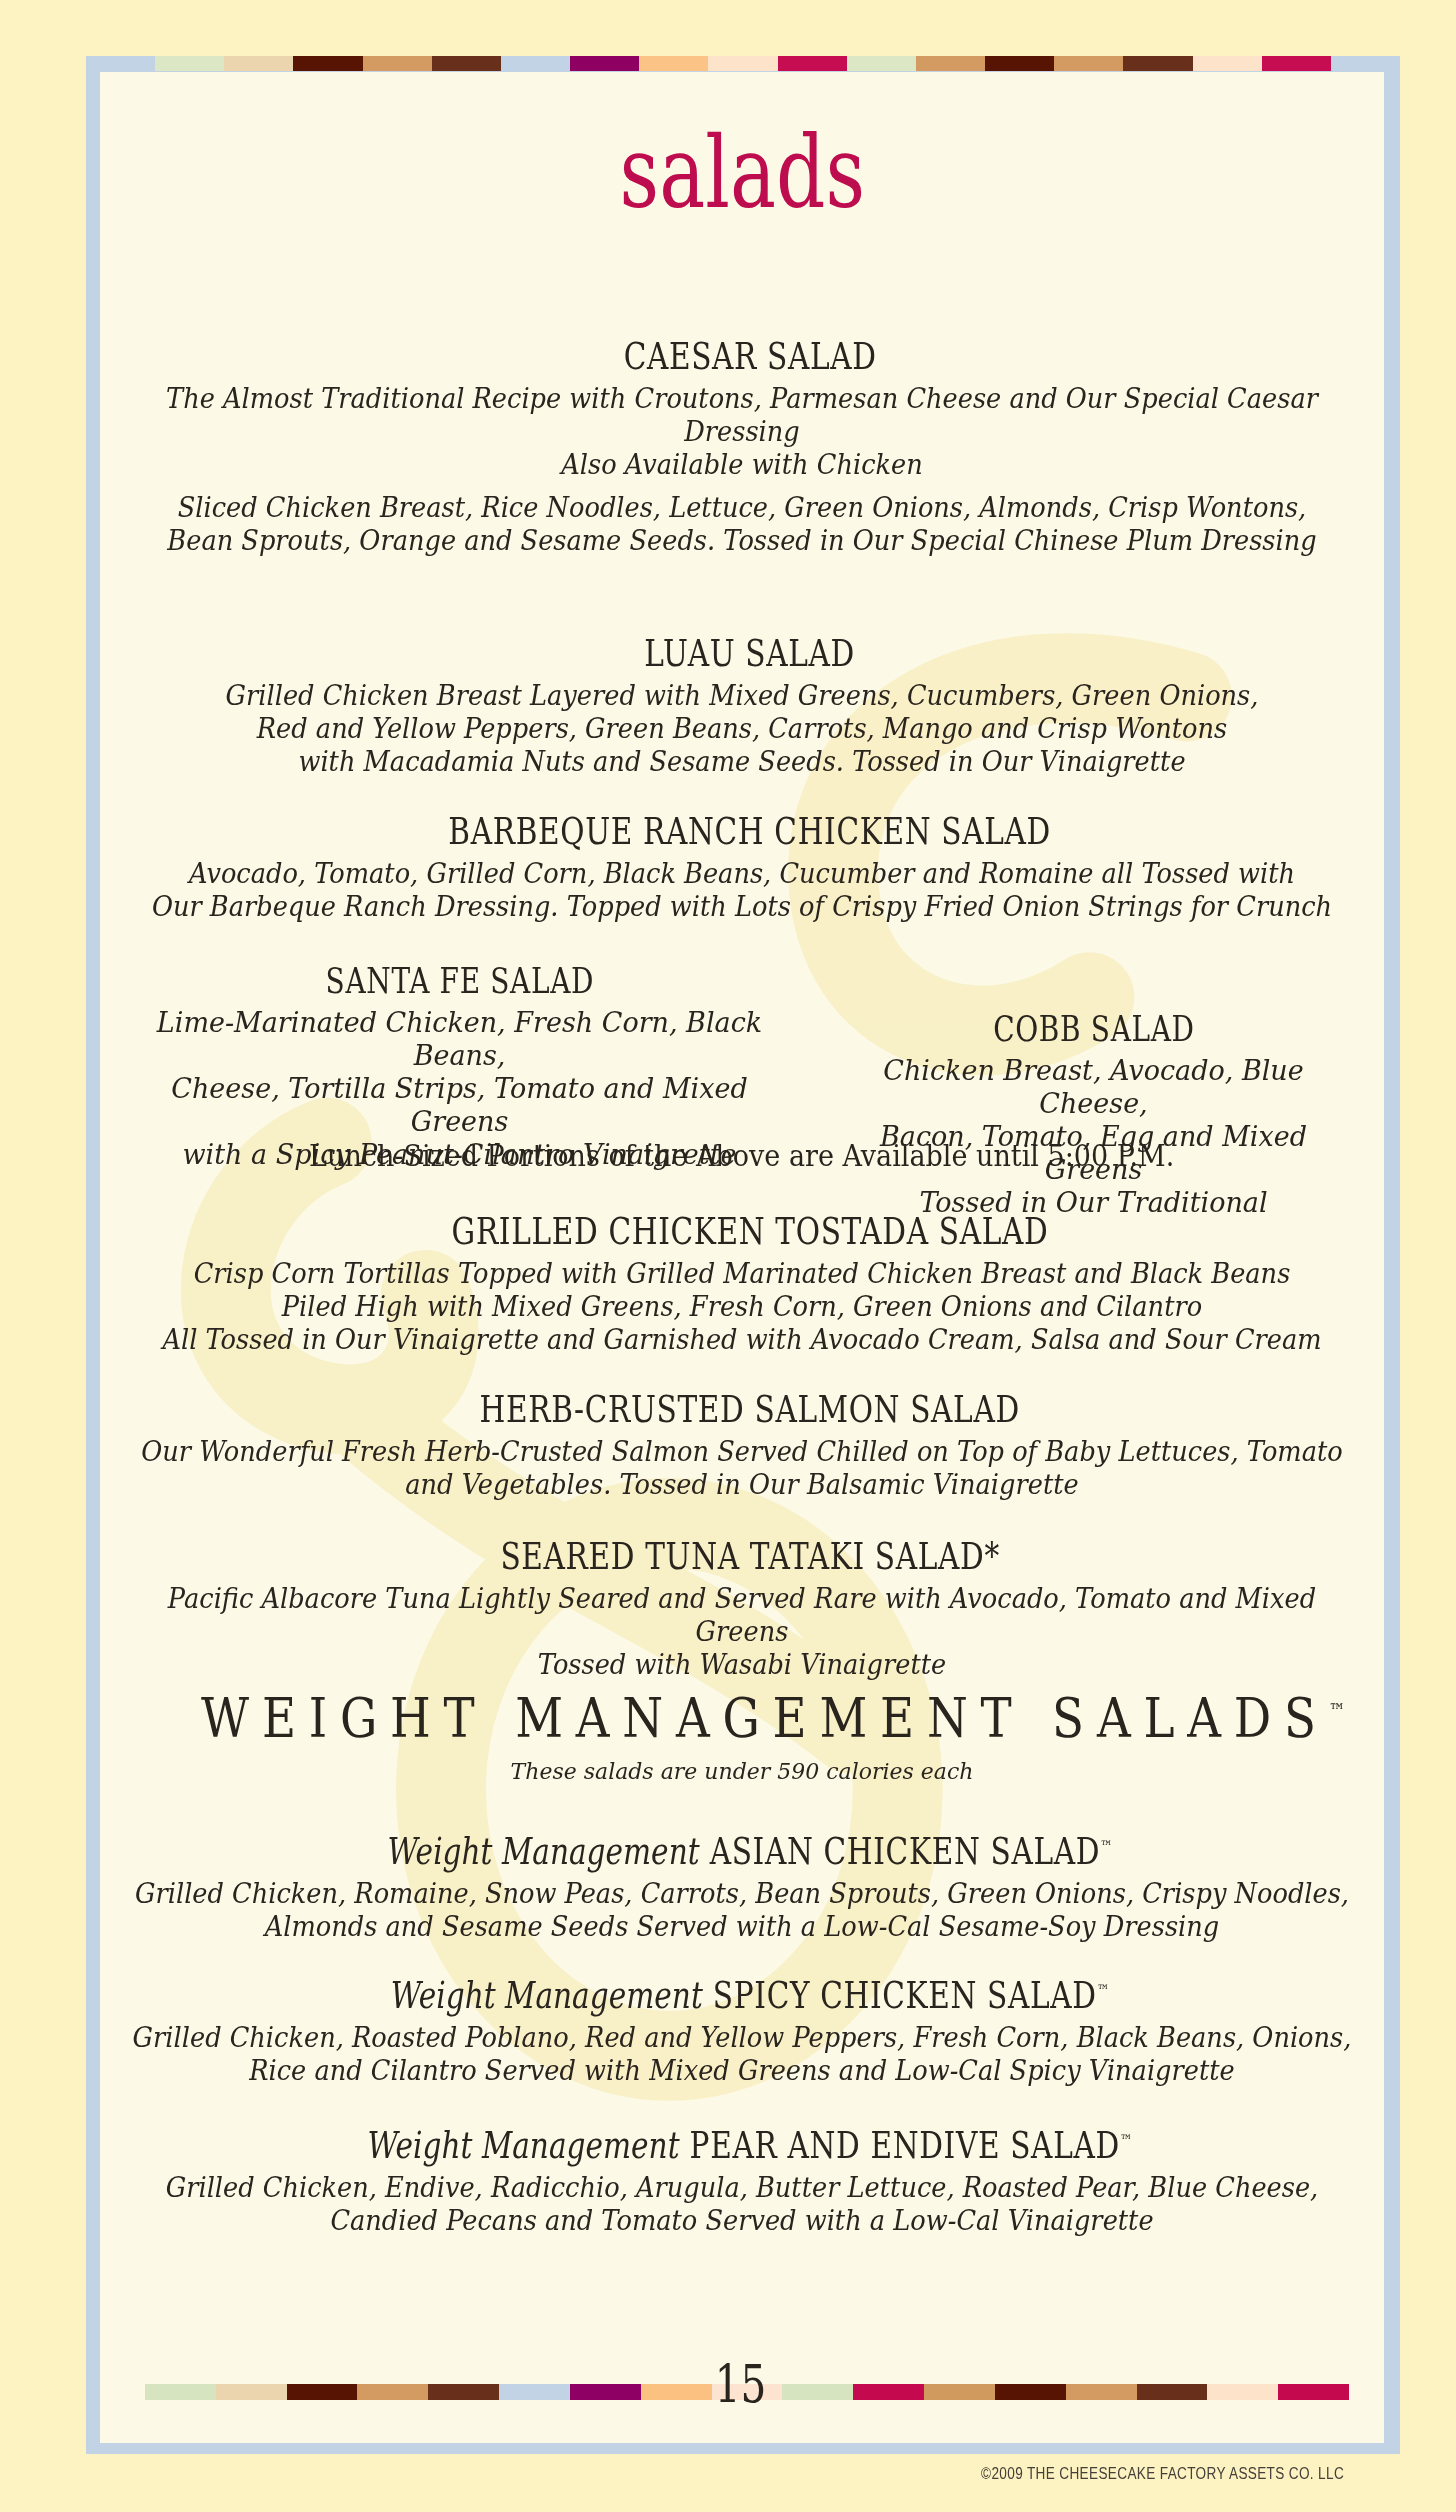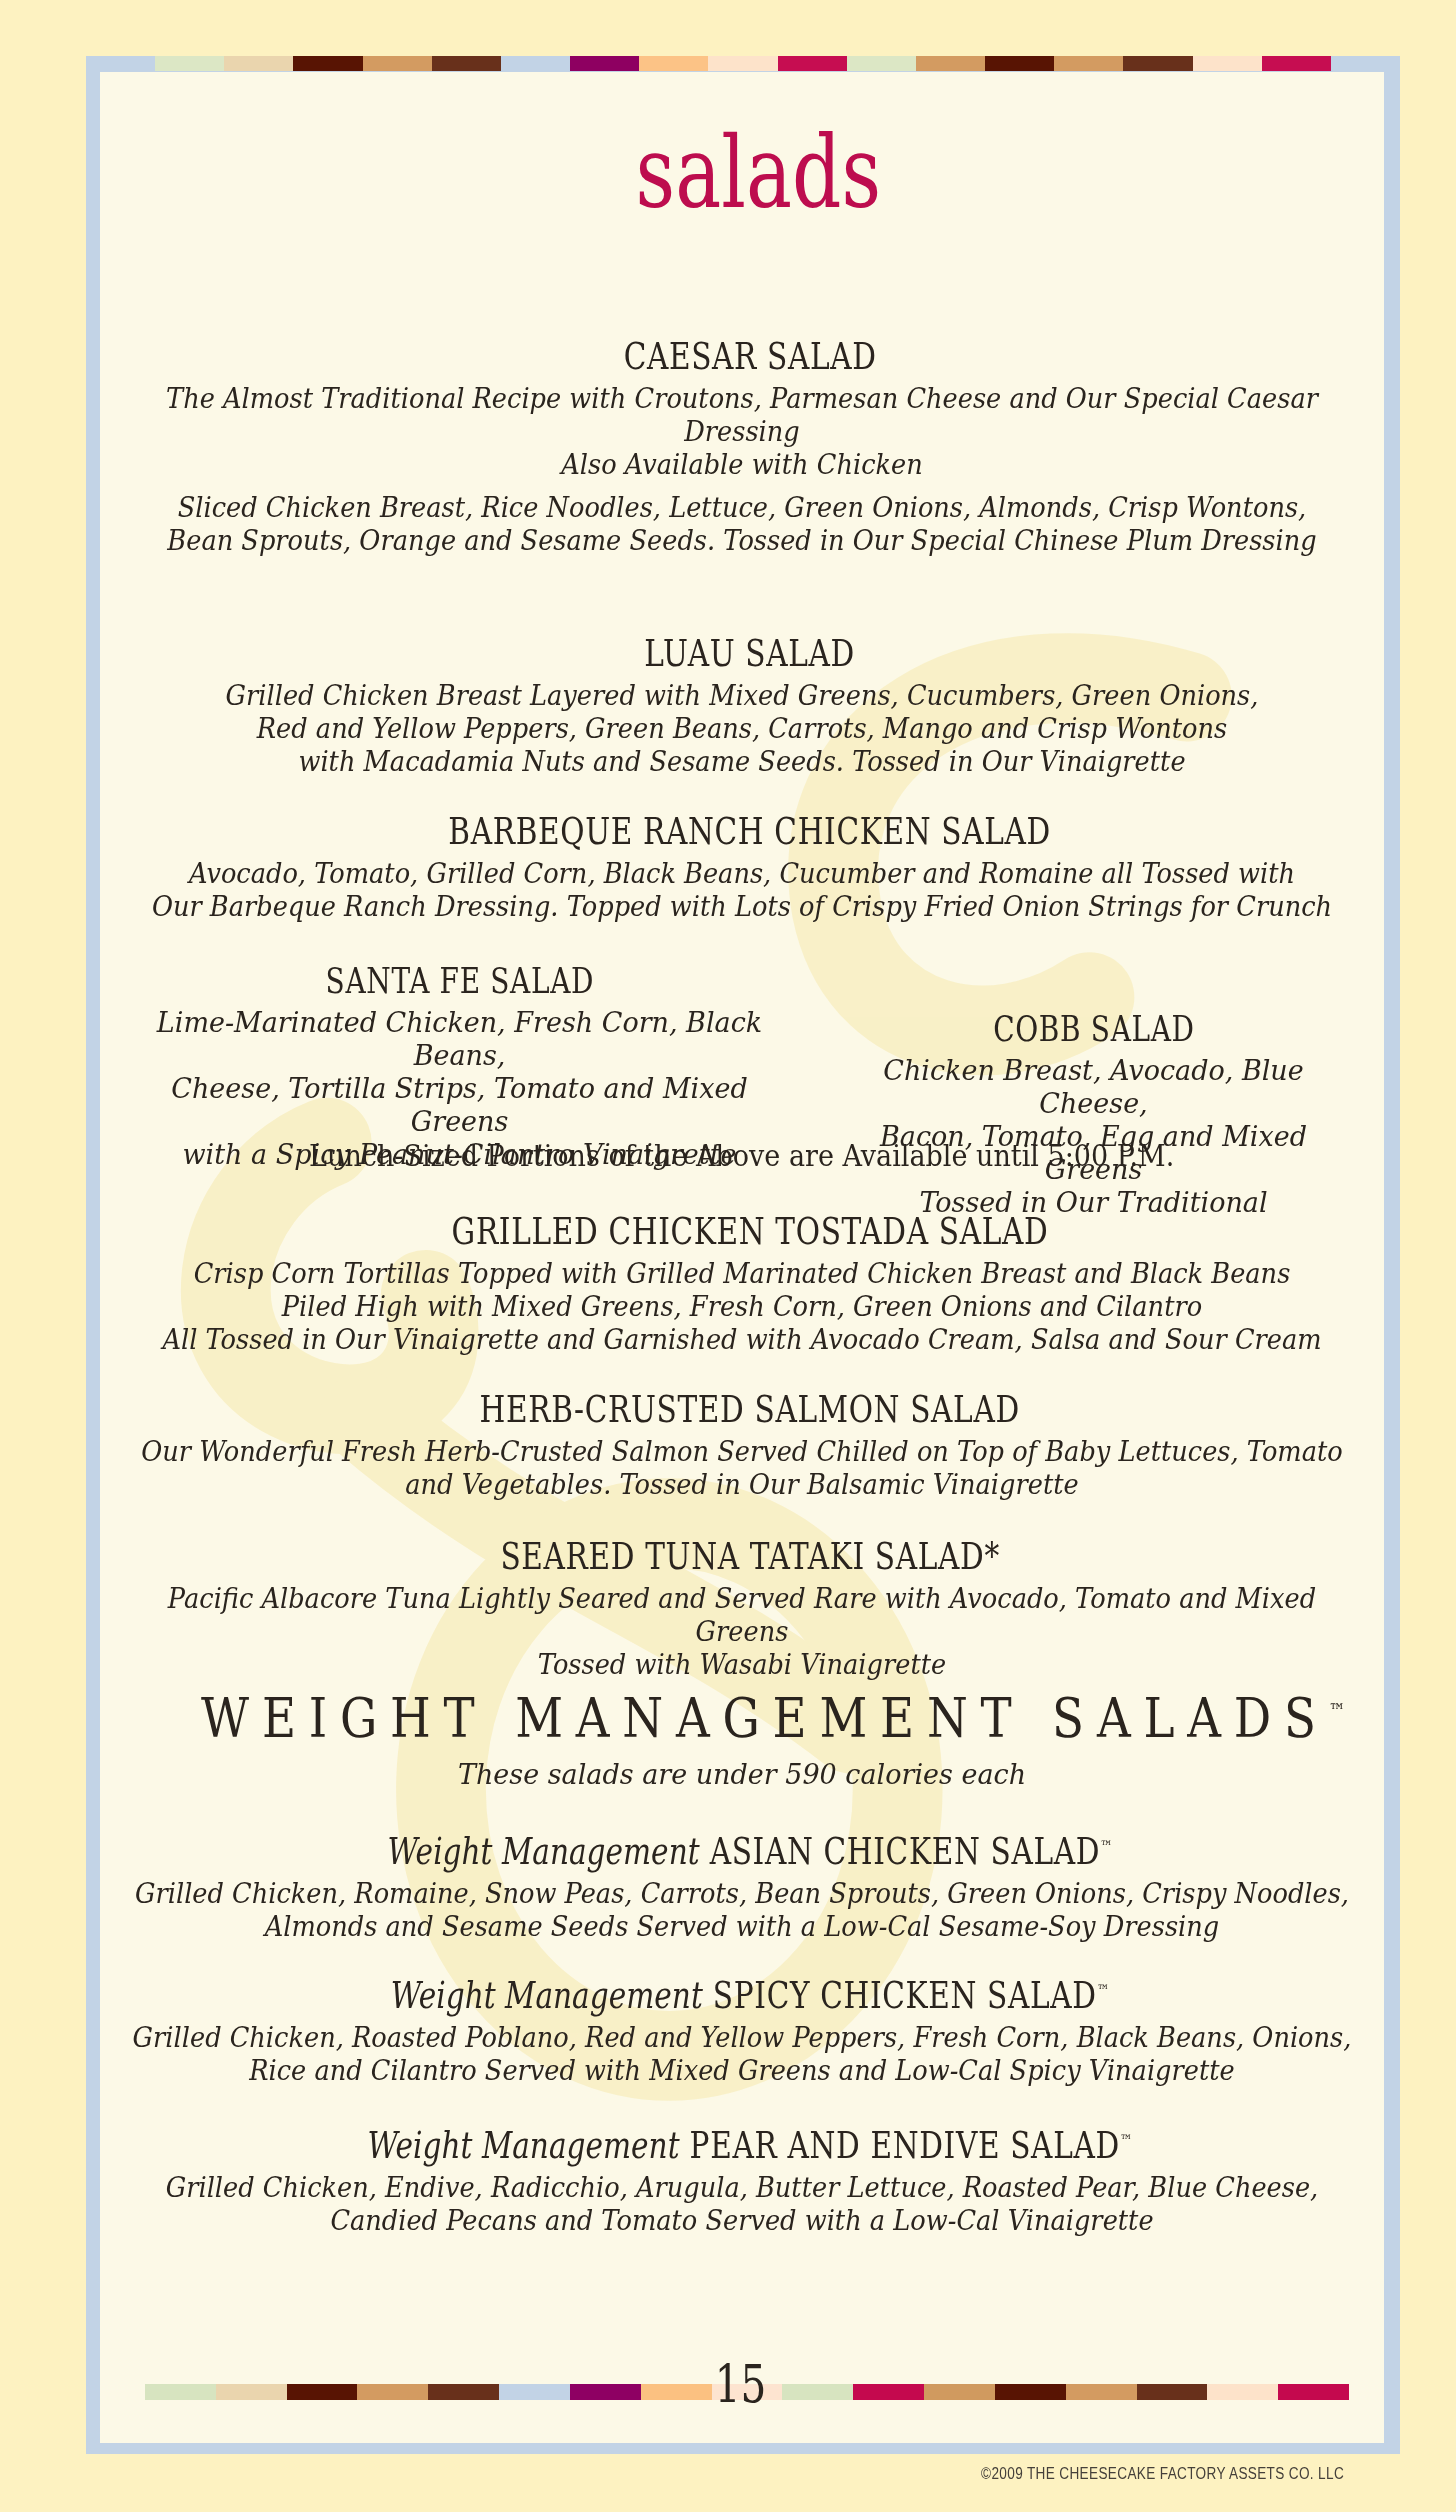--- a/index.html
+++ b/index.html
@@ -15,21 +15,21 @@
   }
   
   .strip{position:absolute;display:flex;}
   .strip .cell{flex:1 1 0;height:100%;}
   .strip.top{left:86px;top:56px;width:1314px;height:15px;}
   .strip.bottom{left:145px;top:2384px;width:1204px;height:16px;}
   
   .wm{position:absolute;left:0;top:0;pointer-events:none;}
   
   .title{
-    position:absolute;left:16px;top:51px;width:100%;text-align:center;
+    position:absolute;left:0;top:51px;width:100%;text-align:center;
     font-size:99px;line-height:1;
   }
   .title .hx{display:inline-block;transform:scaleX(0.78);}
   
   .item{position:absolute;left:0;width:100%;text-align:center;}
   .item .h{font-size:37px;line-height:38px;white-space:nowrap;padding-left:16px;}
   .item .h .hx{display:inline-block;transform:scaleX(0.8);letter-spacing:0.8px;}
   .item .h em{font-style:italic;letter-spacing:0;}
   .item .h sup{font-size:0.42em;vertical-align:0.75em;letter-spacing:0;}
   .item .d{
@@ -48,21 +48,21 @@
   }
   .note .hx{display:inline-block;transform:scaleX(0.9);}
   .wm-head{
     position:absolute;left:0;top:1619px;width:100%;text-align:center;
     font-size:55px;line-height:1;white-space:nowrap;
   }
   .wm-head .hx{display:inline-block;transform:scaleX(0.85);letter-spacing:15px;}
   .wm-head sup{font-size:0.36em;vertical-align:0.95em;letter-spacing:1.5px;}
   .wm-sub{
     position:absolute;left:0;top:1688px;width:100%;text-align:center;
-    font-style:italic;font-size:27px;line-height:1.1;
+    font-style:italic;font-size:22px;line-height:1.1;
   }
   
   .pagenum{
     position:absolute;left:708px;top:2358px;width:61px;text-align:center;
     font-size:52px;line-height:1;transform:scaleX(0.78);
   }
   .copyright{
     position:absolute;right:112px;top:2465px;
     font-family:"Liberation Sans",sans-serif;font-size:16px;letter-spacing:0.4px;
     transform:scaleX(0.85);transform-origin:100% 0;white-space:nowrap;

